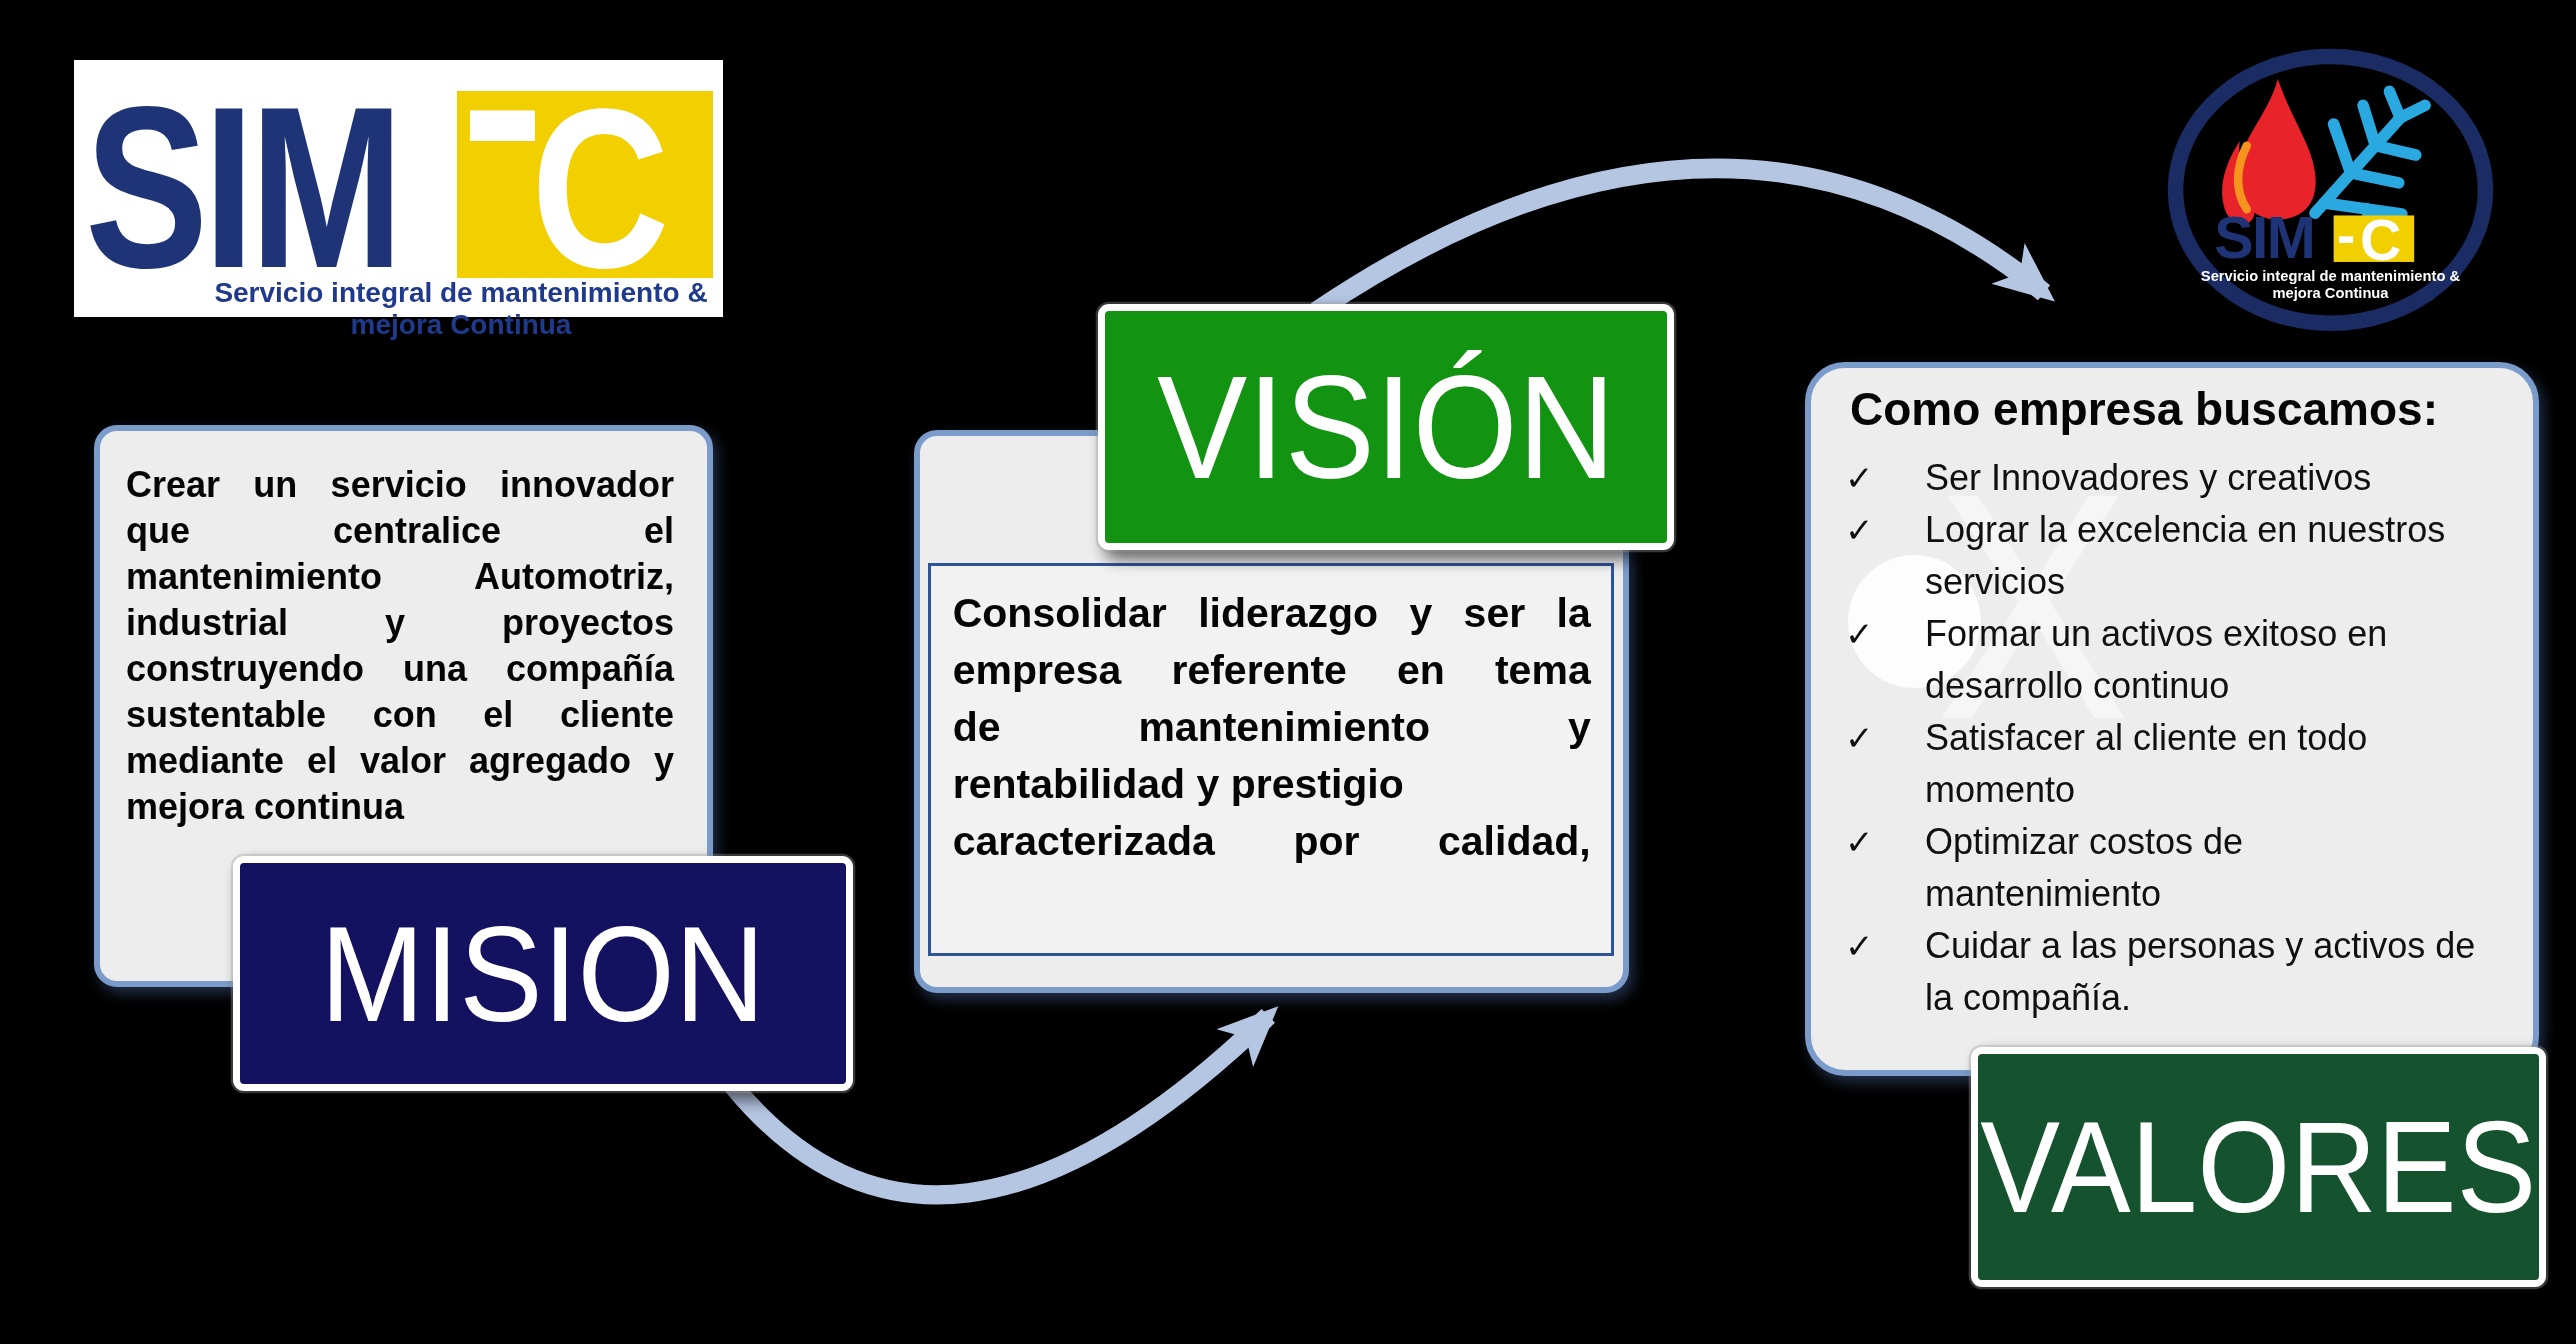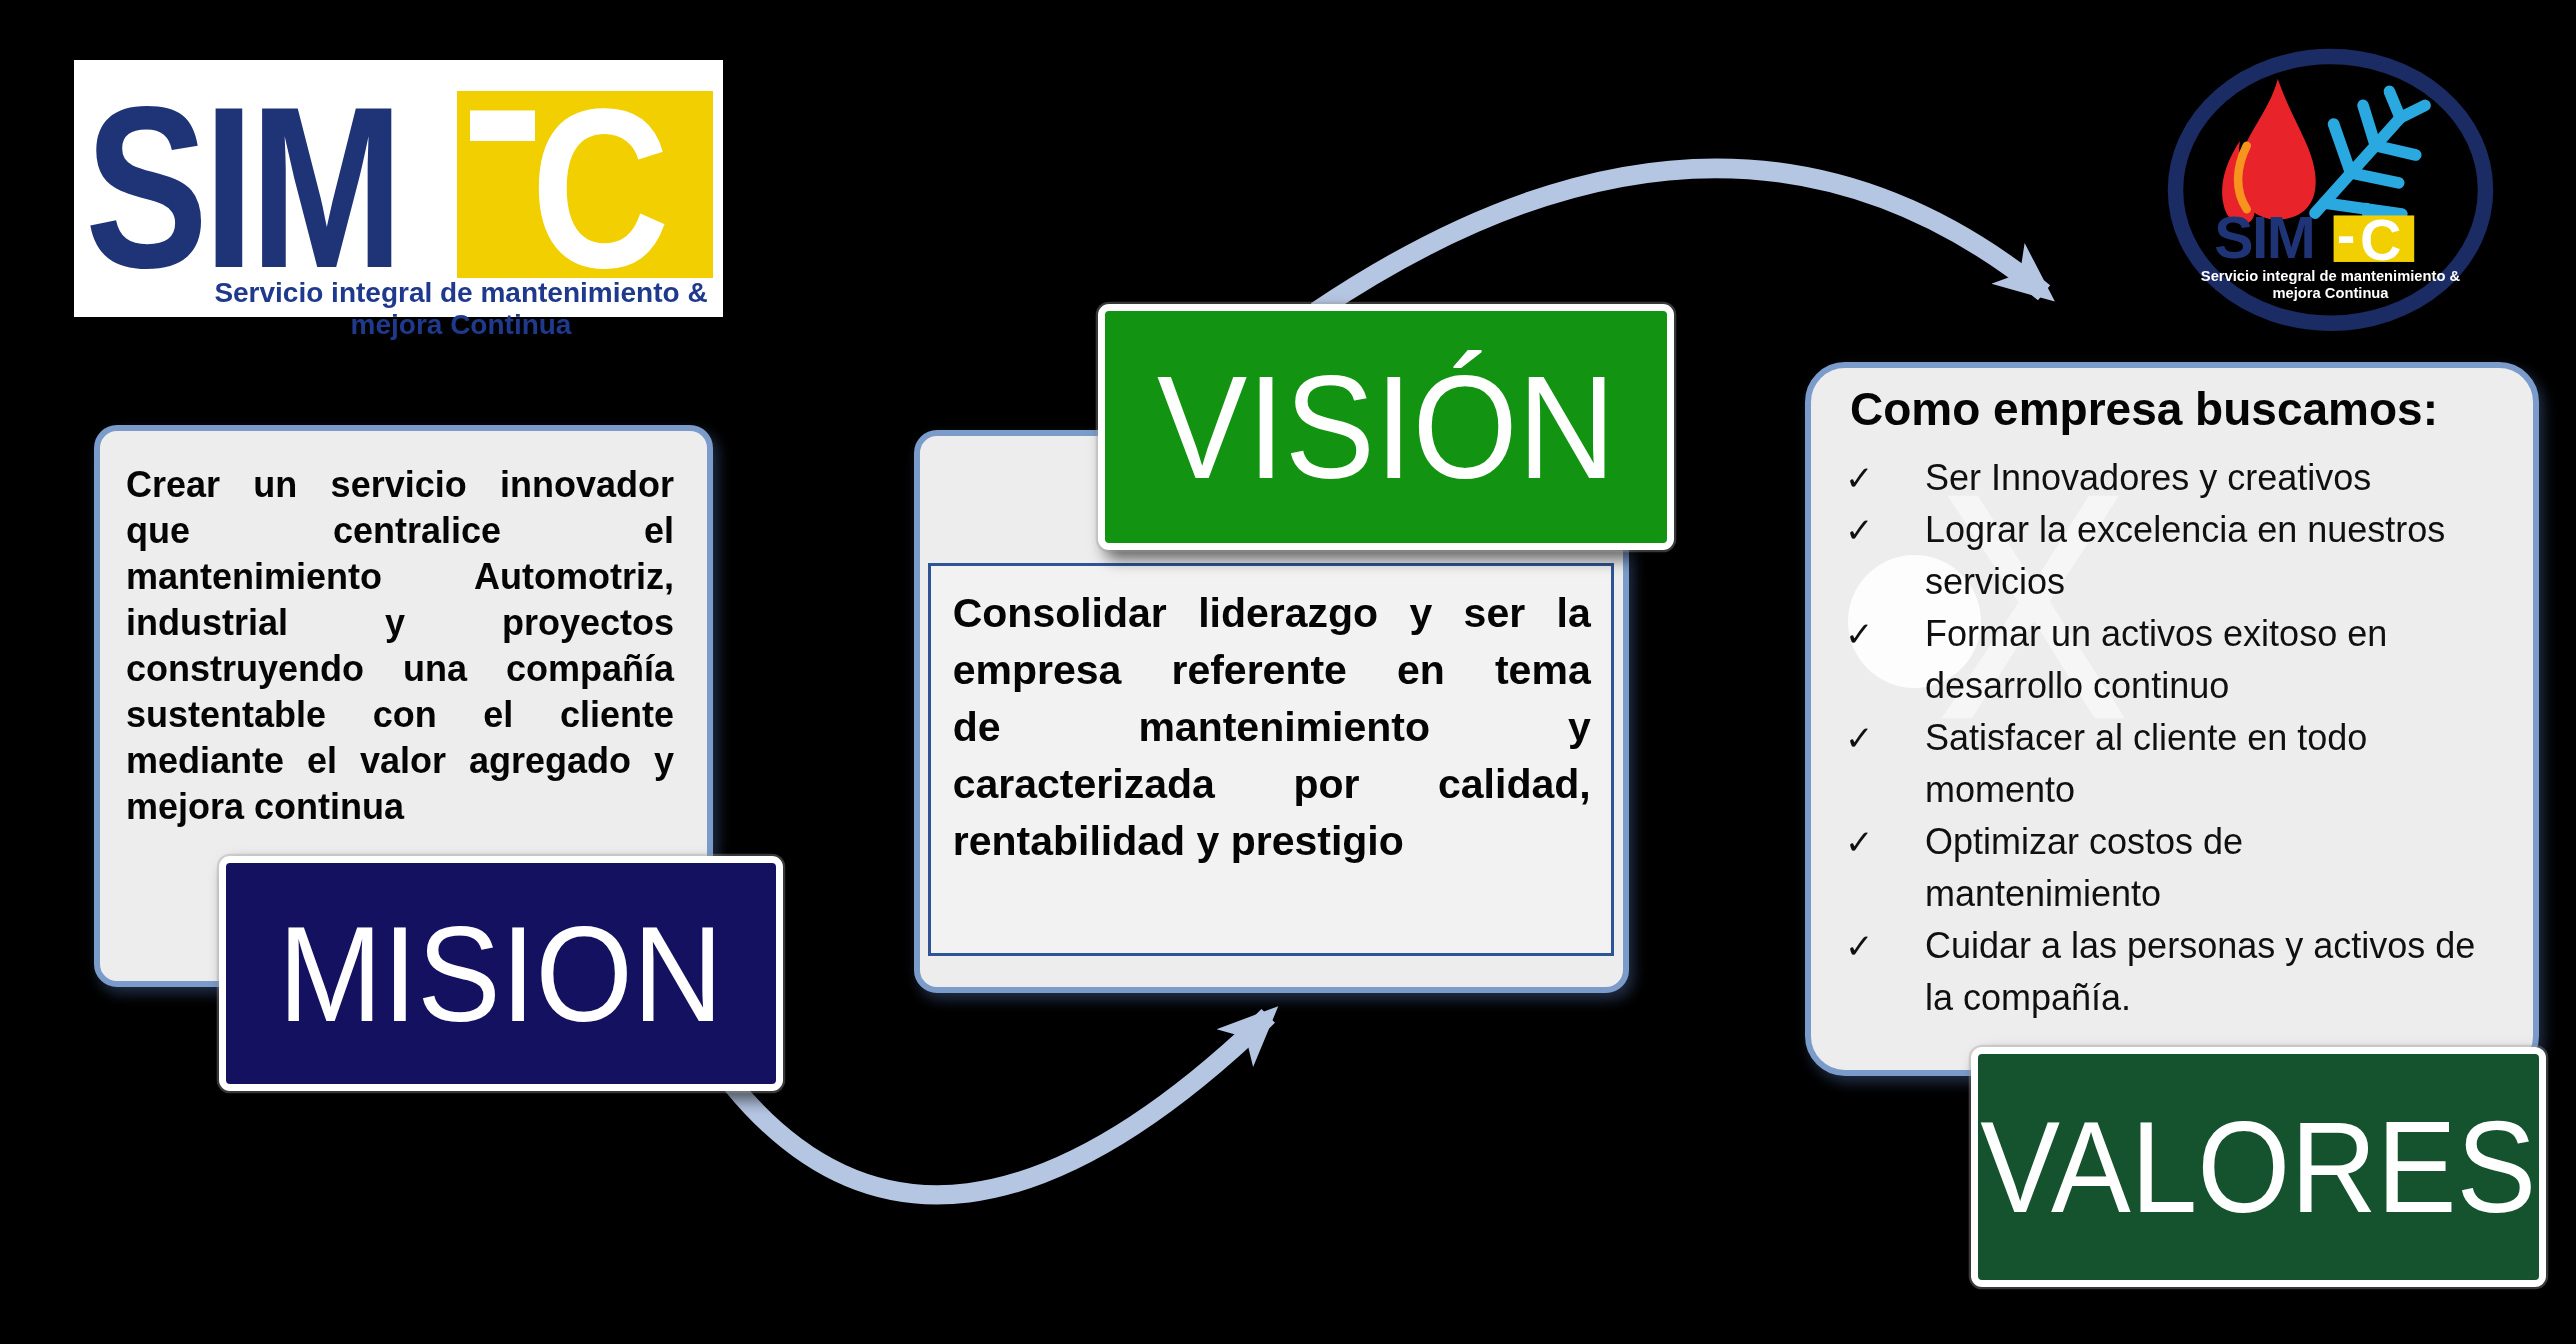--- a/index.html
+++ b/index.html
@@ -49,21 +49,21 @@
     background:rgba(255,255,255,.88);z-index:0;}
   .wm-x{left:124px;top:91px;font-size:294px;line-height:294px;font-weight:400;
     color:rgba(255,255,255,.5);transform:scaleY(1.1);z-index:0;}
   .values-header,.values-list{z-index:1;}
 
   
   .title-box{border:7px solid #fff;border-radius:11px;box-sizing:border-box;z-index:3;
     display:flex;align-items:center;justify-content:center;color:#fff;
     box-shadow:0 0 0 2.3px rgba(160,160,160,.35), 7px 8.5px 15.5px rgba(0,0,0,.6);}
   .title-box span{font-weight:300;transform:scaleX(.92);white-space:nowrap;}
-  .mision-box{left:219px;top:856px;width:564px;height:235px;background:#141260;font-size:136px;}
+  .mision-box{left:233px;top:856px;width:620px;height:235px;background:#141260;font-size:136px;}
   .vision-box{left:1098px;top:304px;width:576px;height:246px;background:#129312;font-size:147px;}
   .valores-box{left:1971px;top:1047px;width:575px;height:240px;background:#14532d;font-size:130px;}
 
   
   .arrows{left:0;top:0;z-index:1;pointer-events:none;}
 
   
   .badge-logo{left:2160px;top:31px;width:341px;height:341px;z-index:2;}
 </style>
 </head>
@@ -104,22 +104,22 @@
 <div class="abs title-box mision-box">
   <span>MISION</span>
 </div>
 
 <div class="abs card vision-card">
   <div class="abs vision-inner">
     <div class="abs vision-text">
       <div class="jline">Consolidar liderazgo y ser la</div>
       <div class="jline">empresa referente en tema</div>
       <div class="jline">de mantenimiento y</div>
+      <div class="jline last">rentabilidad y prestigio</div>
       <div class="jline">caracterizada por calidad,</div>
-      <div class="jline last">rentabilidad y prestigio</div>
     </div>
   </div>
 </div>
 
 <div class="abs title-box vision-box">
   <span>VISIÓN</span>
 </div>
 
 <div class="abs card values-card">
   <div class="abs wm-circle"></div>

